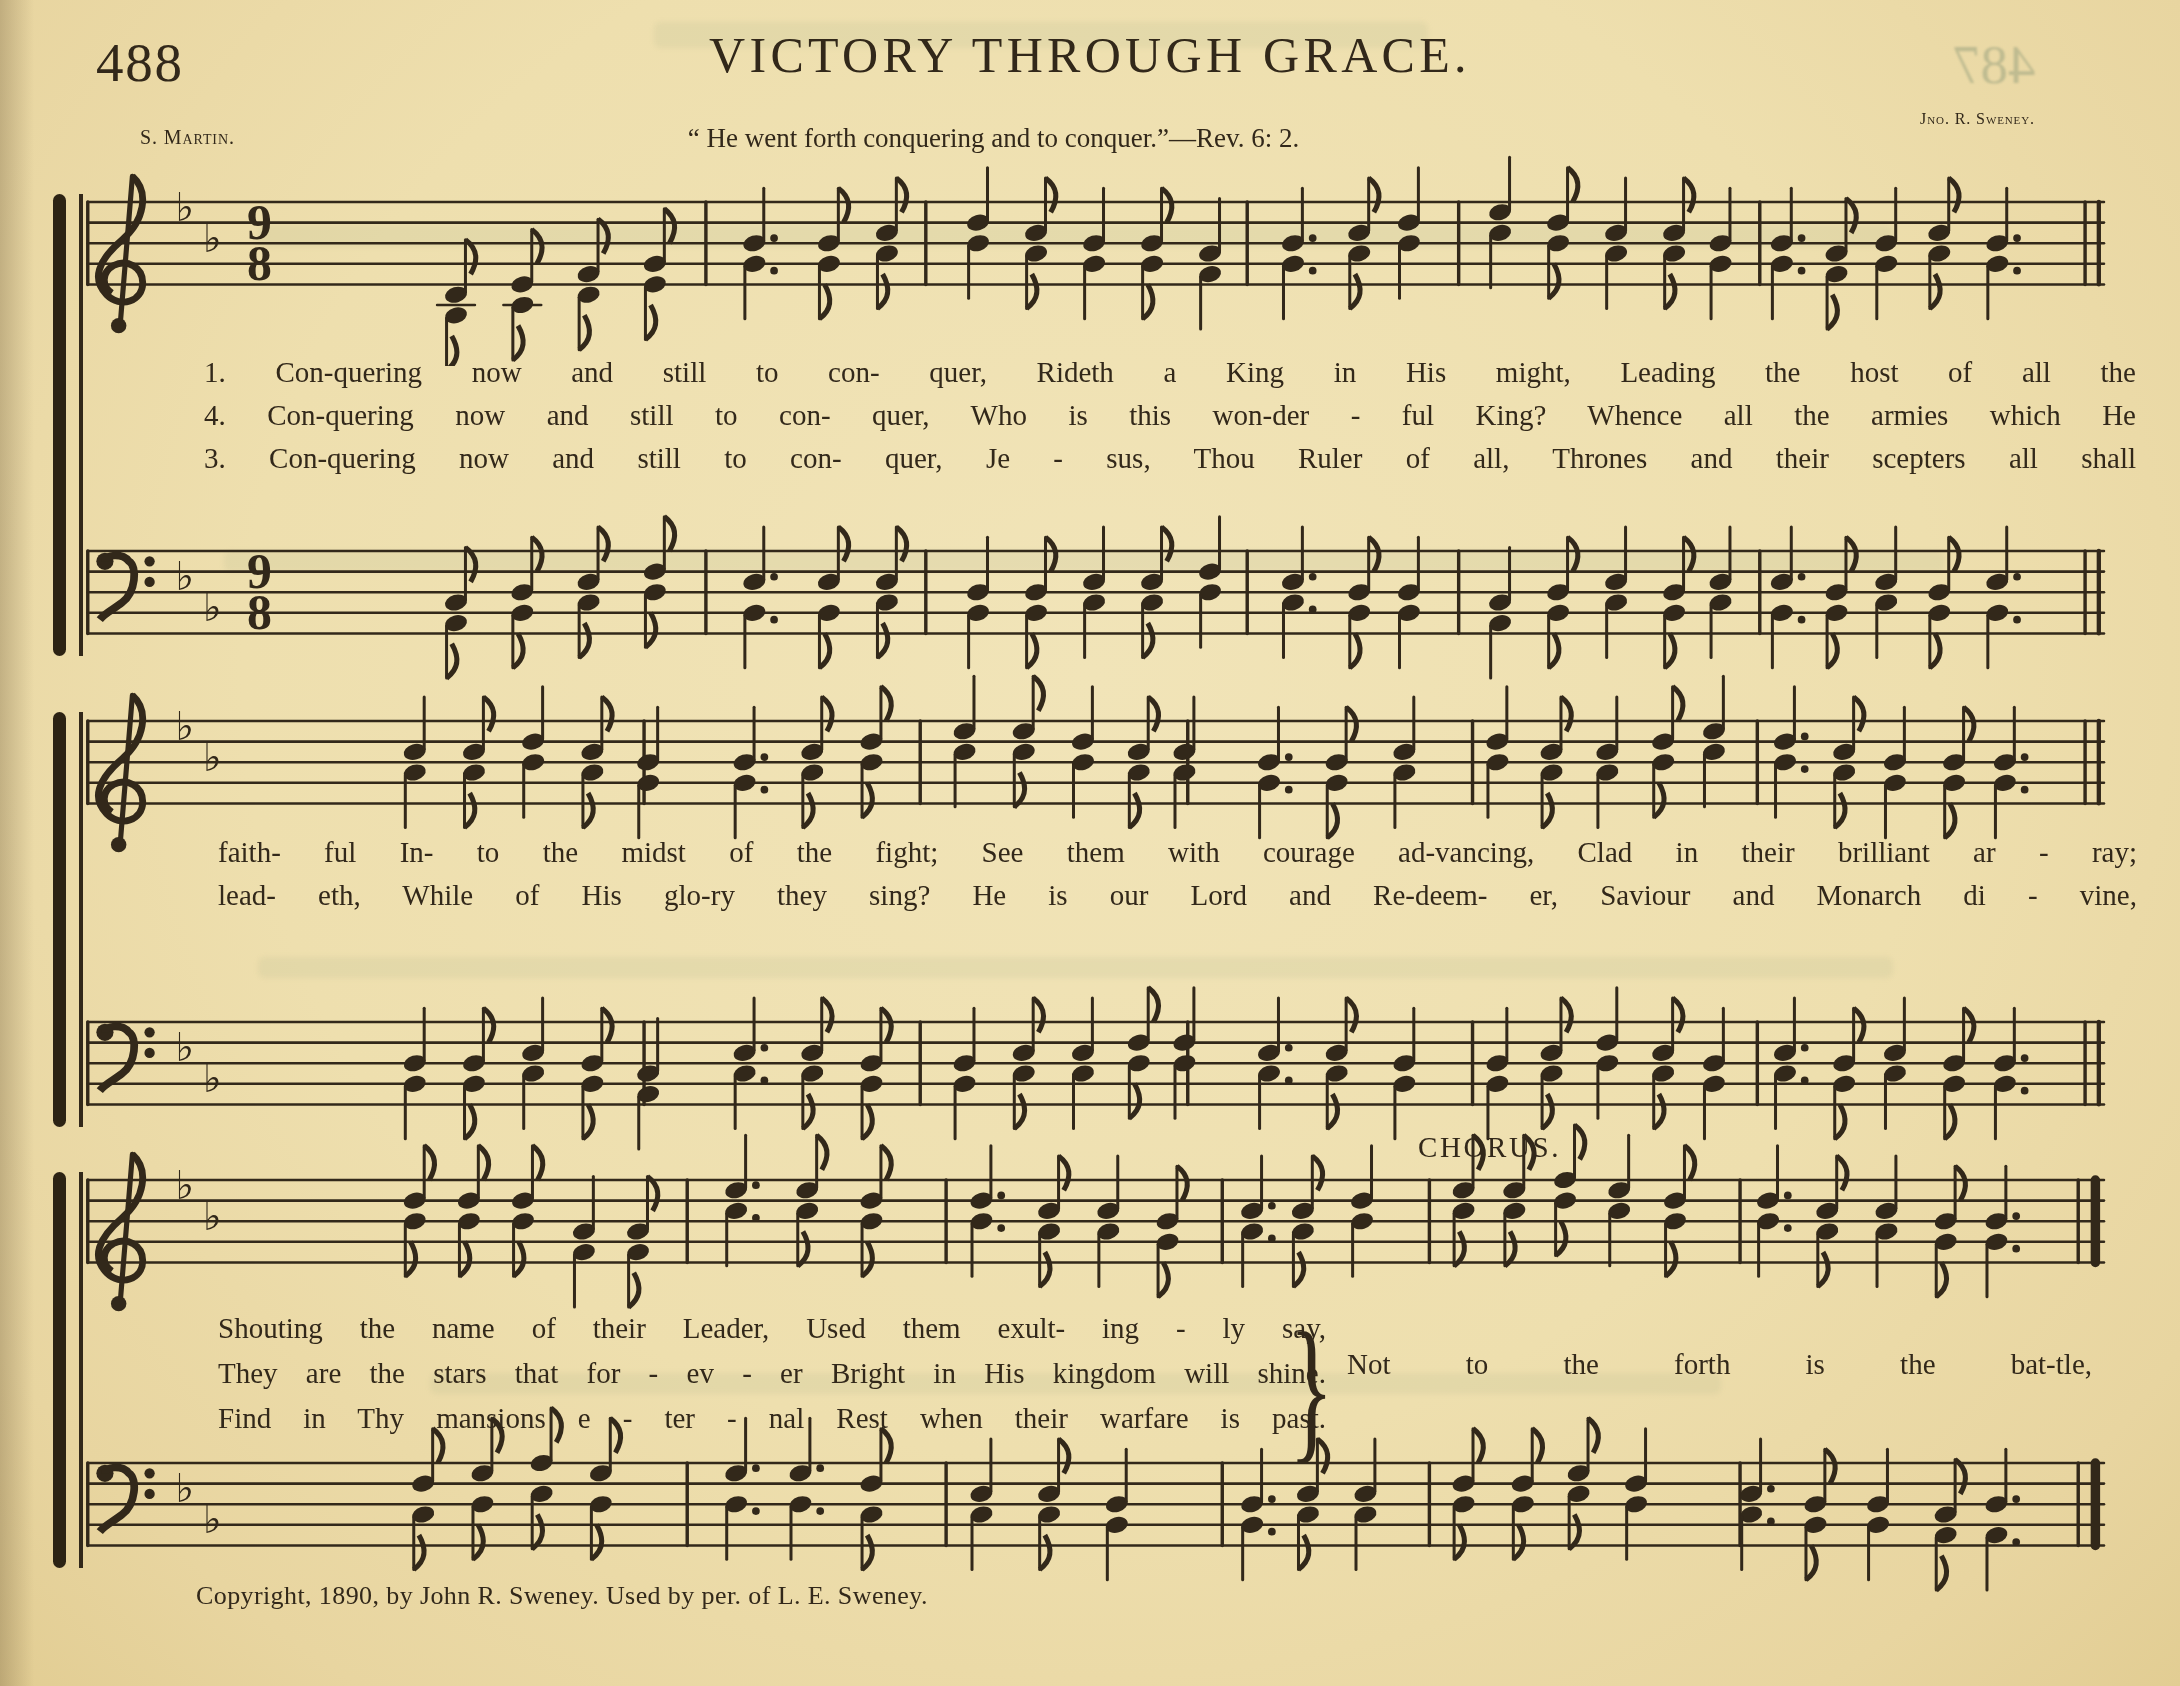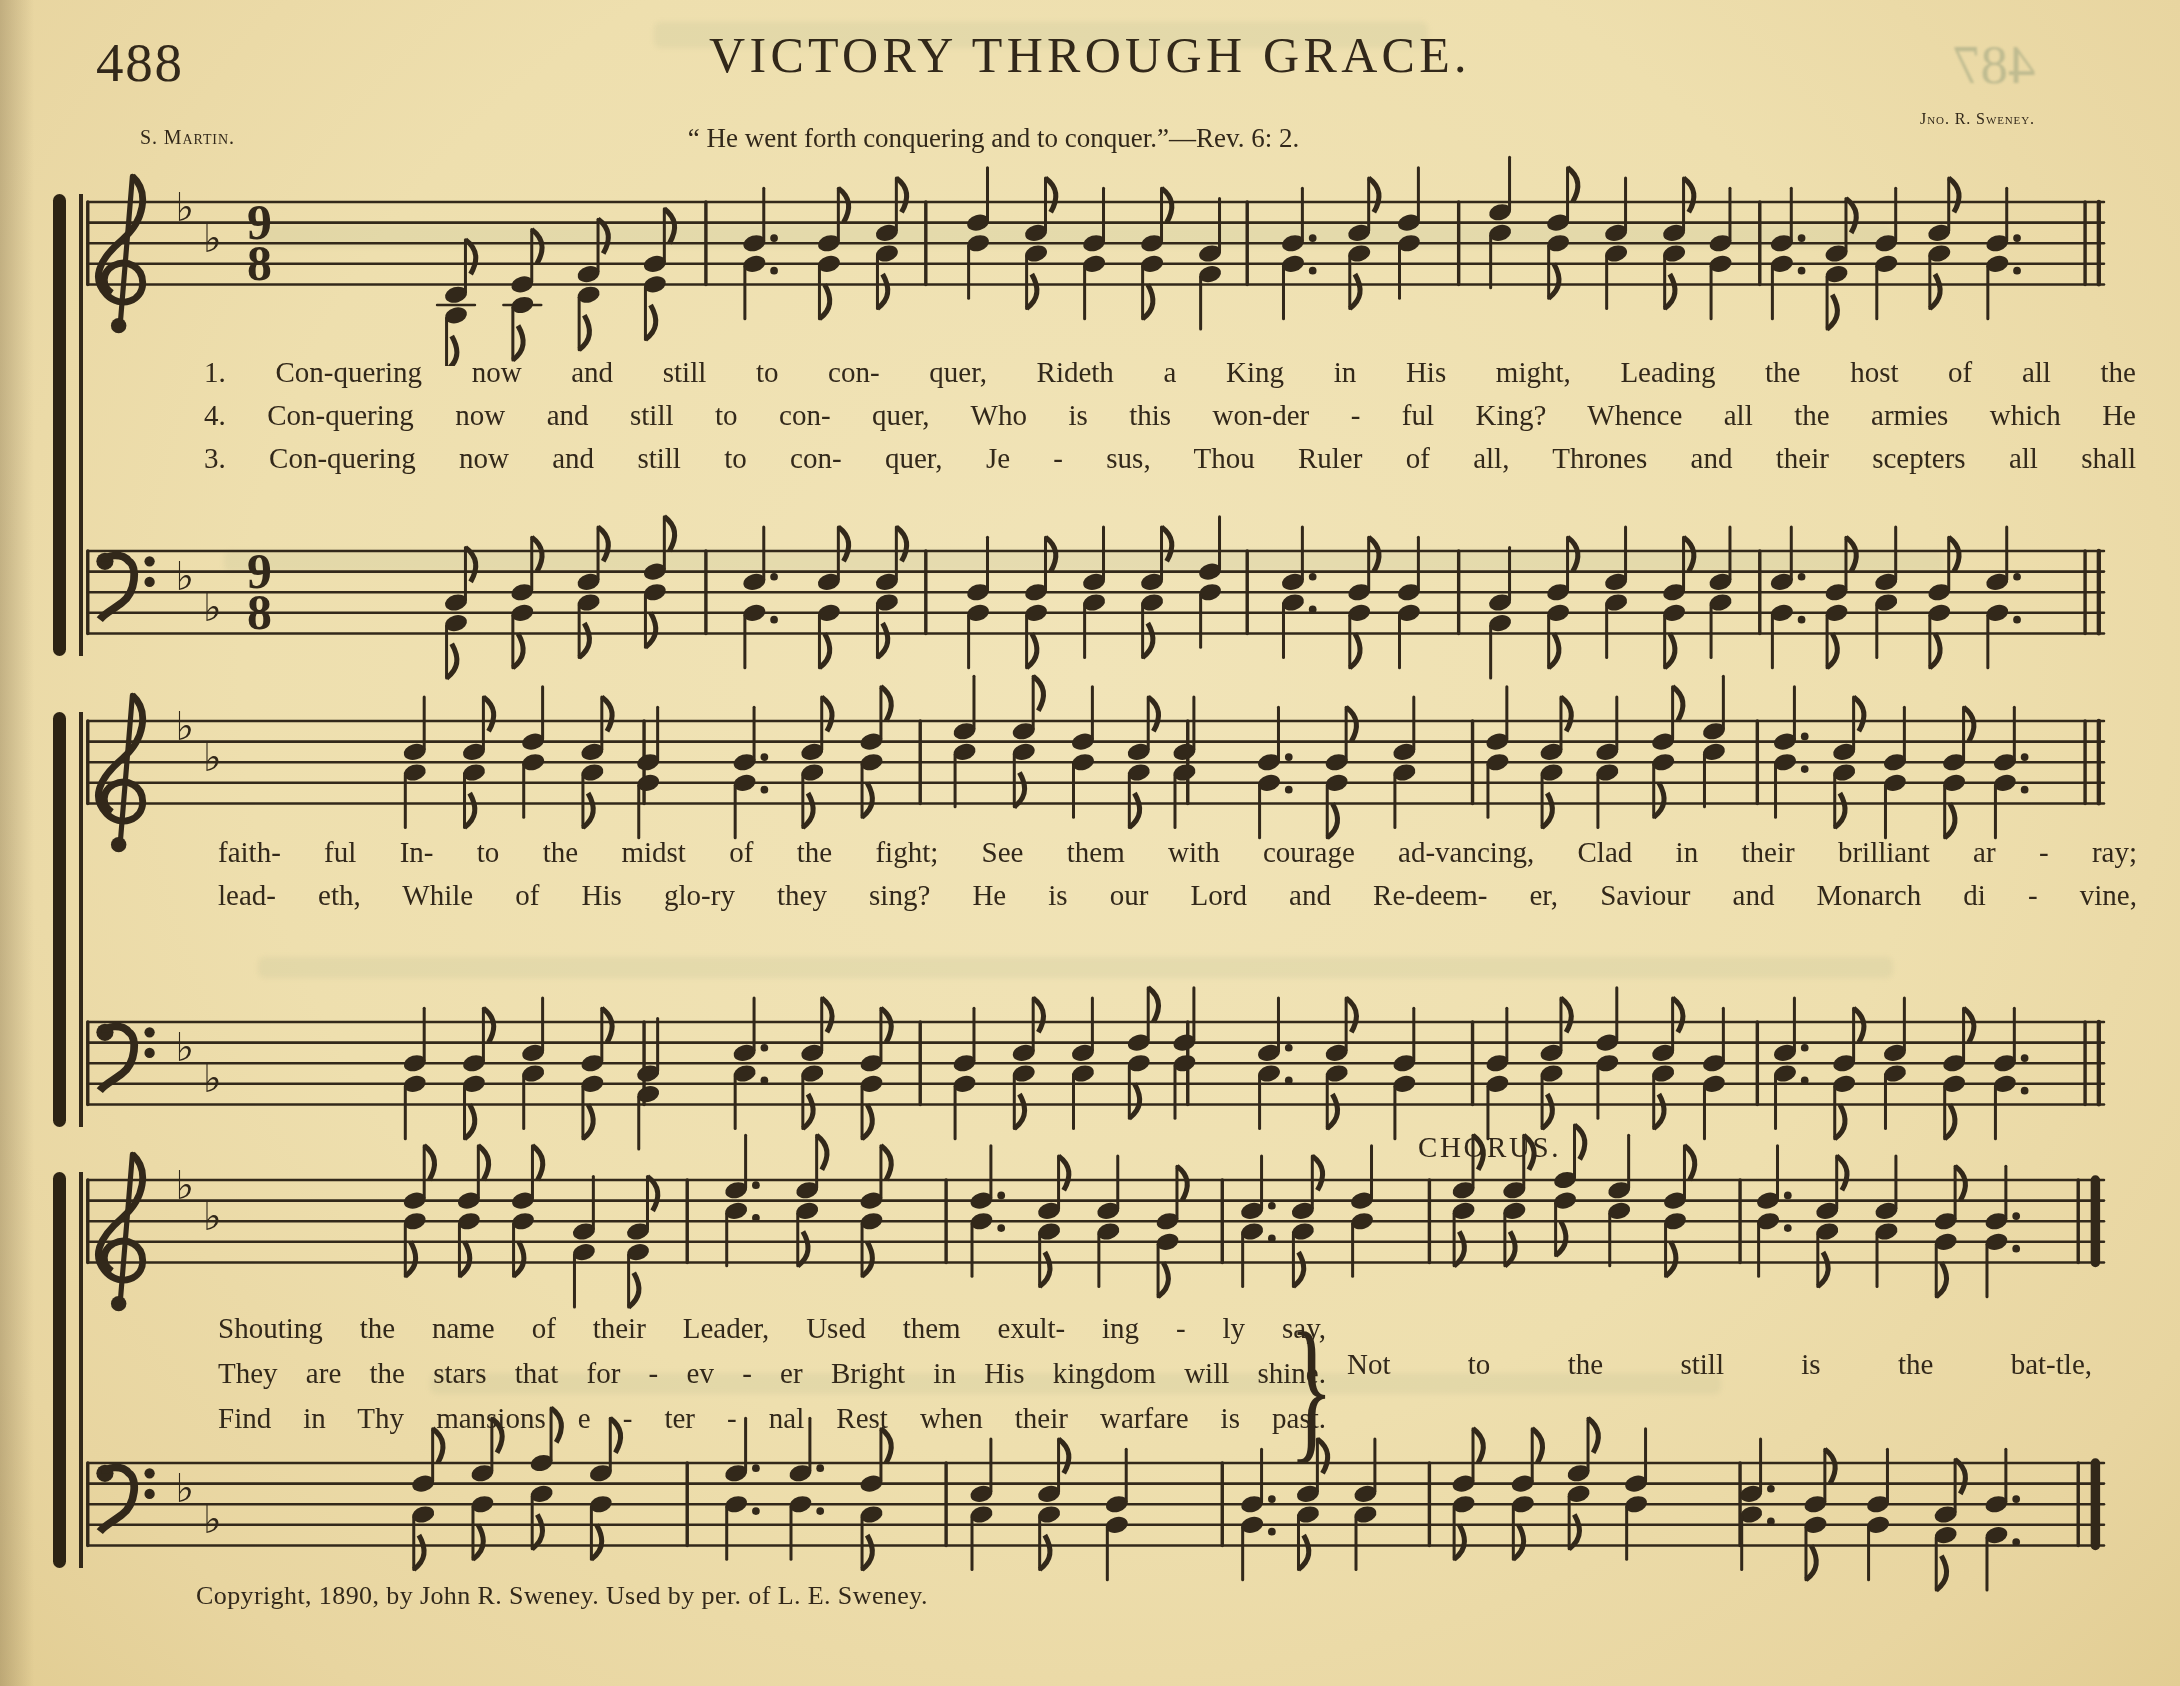--- a/index.html
+++ b/index.html
@@ -1012,17 +1012,17 @@
     <div class="jline">lead- eth, While of His glo-ry they sing? He is our Lord and Re-deem- er, Saviour and Monarch di - vine,</div>
   </div>
 
   <div class="chorus-label">CHORUS.</div>
   <div class="lyrics chorus-lines">
     <div class="jline">Shouting the name of their Leader, Used them exult- ing - ly say,</div>
     <div class="jline">They are the stars that for - ev - er Bright in His kingdom will shine.</div>
     <div class="jline">Find in Thy mansions e - ter - nal Rest when their warfare is past.</div>
   </div>
   <div class="chorus-brace">}</div>
-  <div class="chorus-tail">Not to the still is the bat-tle,</div>
+  <div class="chorus-tail">Not to the forth is the bat-tle,</div>
 
   <div class="copyright">Copyright, 1890, by John R. Sweney.  Used by per. of L. E. Sweney.</div>
 </div>
 
 
 </body></html>

